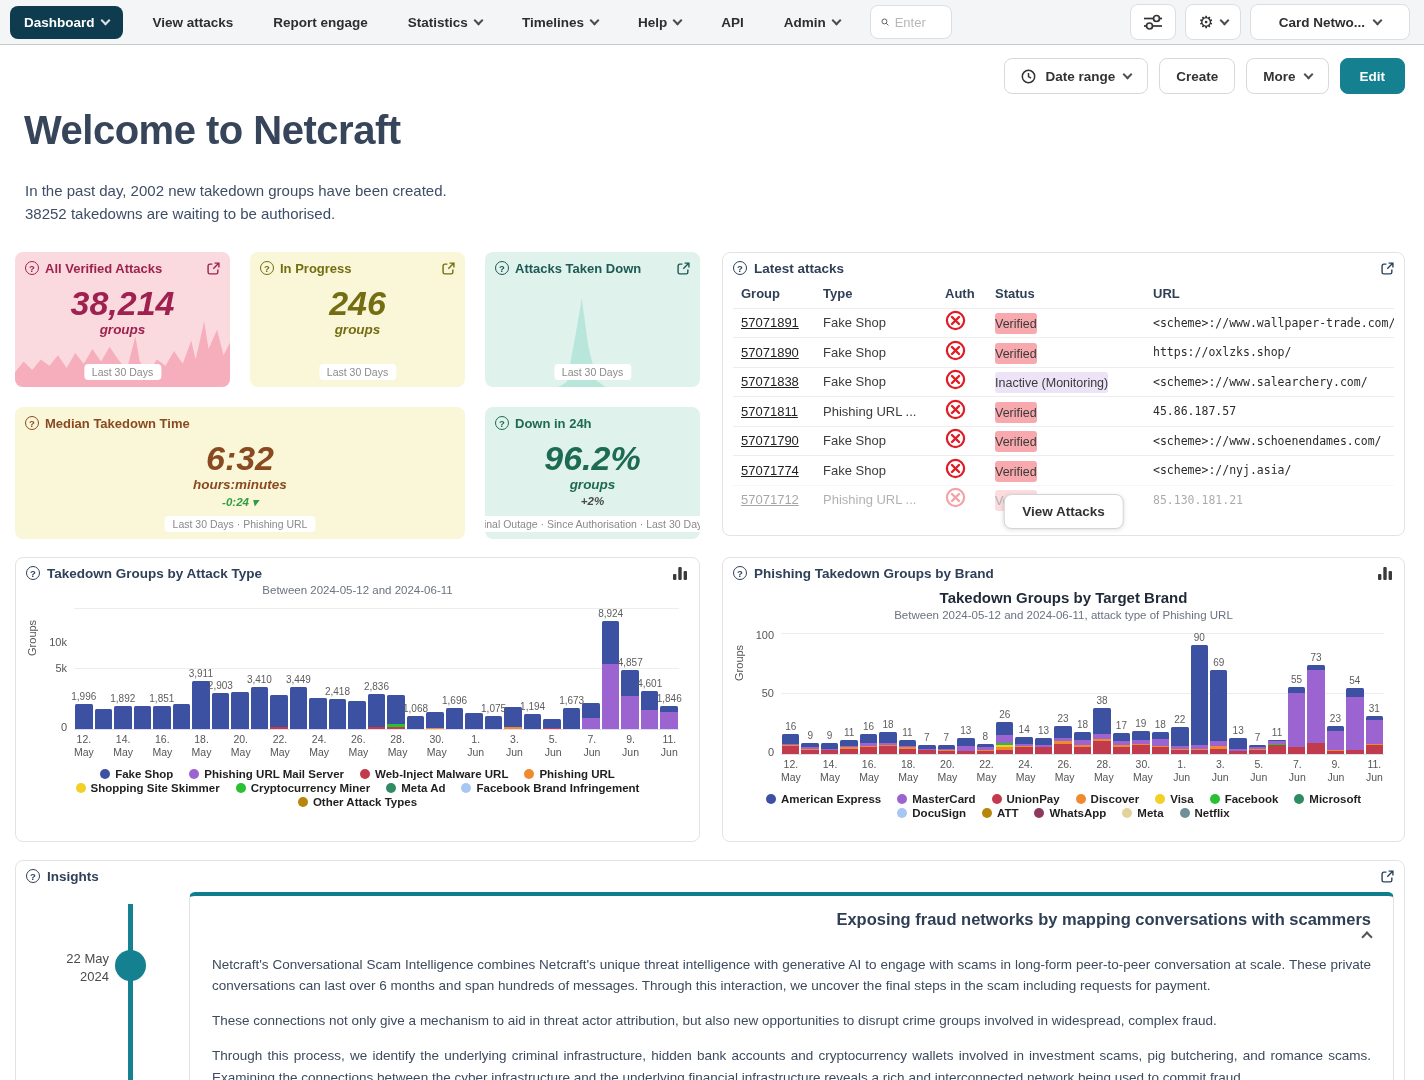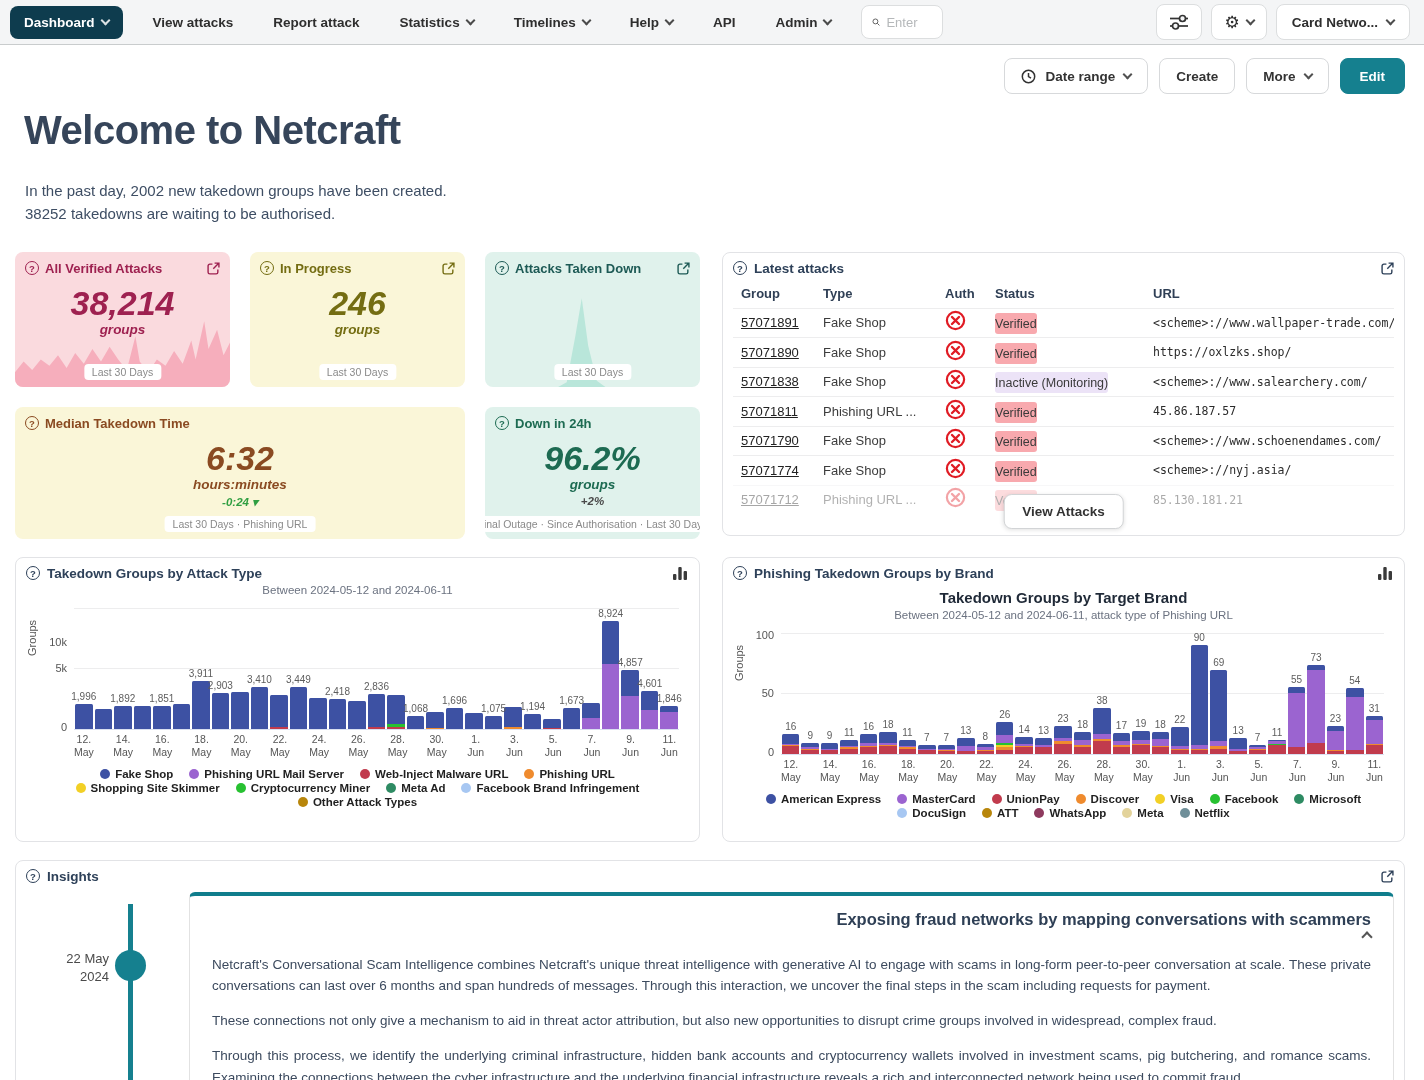--- a/index.html
+++ b/index.html
@@ -20,21 +20,21 @@
   .search-box { display:flex; align-items:center; gap:6px; background:#fff; border:1px solid #dcdedf;
     border-radius:8px; height:34px; padding:0 10px; margin-left:12px; width:82px; }
   .search-box input { border:none; outline:none; width:46px; font-size:13px; color:#333;
     font-family:"Liberation Sans", sans-serif; background:transparent; }
   .search-box input::placeholder { color:#b5b8ba; }
   .nav-right { margin-left:auto; display:flex; align-items:center; gap:9px; }
   .icon-btn { background:#fff; border:1px solid #dcdedf; border-radius:8px; height:36px;
     display:flex; align-items:center; justify-content:center; gap:7px; padding:0 12px; cursor:pointer;
     font-size:17px; color:#2e2e2e; }
   .account-btn { background:#fff; border:1px solid #dcdedf; border-radius:8px; height:36px;
-    display:flex; align-items:center; gap:9px; padding:0 15px; font-size:13.5px; font-weight:700; color:#2e2e2e; cursor:pointer; }
+    display:flex; align-items:center; gap:9px; padding:0 28px; font-size:13.5px; font-weight:700; color:#2e2e2e; cursor:pointer; }
 
   
   .content { padding:0 19px 0 15px; }
   .actions-row { display:flex; justify-content:flex-end; gap:11px; margin:13px 0 2px 0; }
   .btn { background:#fff; border:1px solid #d7d9db; border-radius:8px; height:36px; padding:0 16px;
     font-size:13.5px; font-weight:700; color:#333; display:flex; align-items:center; gap:9px; cursor:pointer; }
   .btn-teal { background:#15808f; border-color:#15808f; color:#fff; padding:0 19px; }
   h1.page-title { font-size:40px; font-weight:700; color:#36455a; margin:14px 0 26px 9px; letter-spacing:-.5px; }
   .intro { font-size:15px; color:#3e4e64; margin-left:10px; line-height:1.55; }
 
@@ -126,21 +126,21 @@
 <nav class="nav">
   <div class="nav-left" id="nav-items">
       <div class="nav-item nav-pill">
         <span>Dashboard</span>
         <span class="chev"></span>
       </div>
       <div class="nav-item">
         <span>View attacks</span>
       </div>
       <div class="nav-item">
-        <span>Report attack</span>
+        <span>Report engage</span>
       </div>
       <div class="nav-item">
         <span>Statistics</span>
         <span class="chev"></span>
       </div>
       <div class="nav-item">
         <span>Timelines</span>
         <span class="chev"></span>
       </div>
       <div class="nav-item">

